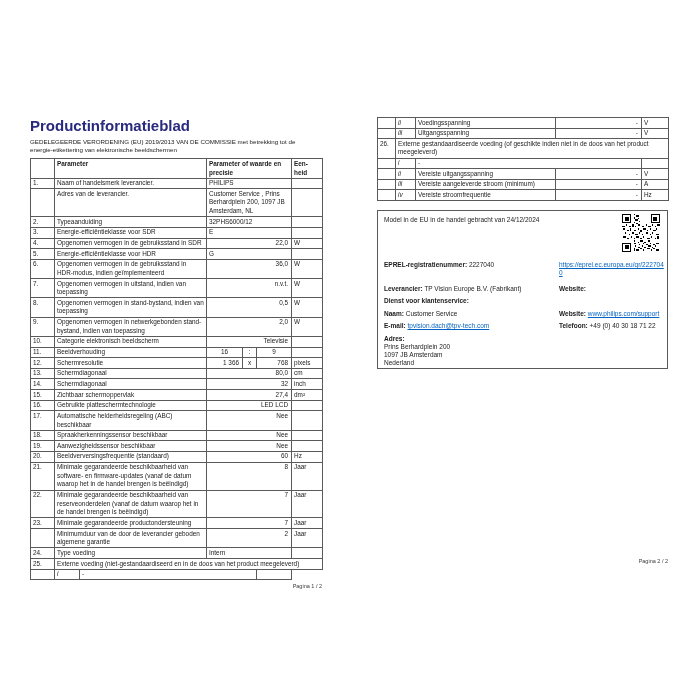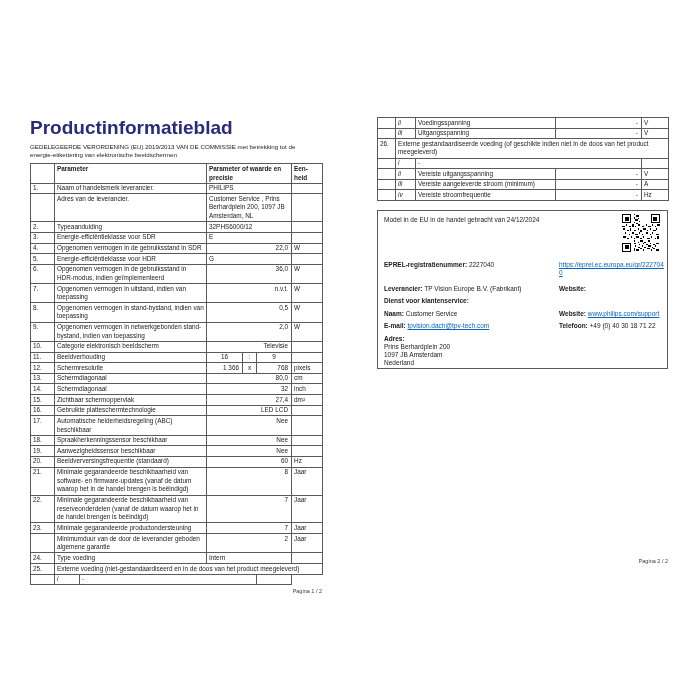--- a/index.html
+++ b/index.html
@@ -3,21 +3,21 @@
 <meta charset="utf-8">
 <style>
   html,body{margin:0;padding:0;}
   body{
     width:700px;height:700px;position:relative;background:#ffffff;
     font-family:"Liberation Sans", sans-serif;color:#1b1b1b;
     -webkit-font-smoothing:antialiased;
   }
   
   .page1{position:absolute;left:30px;top:117px;width:292px;}
-  .doc-title{font-size:19px;font-weight:bold;color:#29297e;margin:0 0 4px 0;}
+  .doc-title{font-size:15px;font-weight:bold;color:#29297e;margin:0 0 4px 0;}
   .doc-subtitle{font-size:6.2px;line-height:1.32;margin:0 0 4px 0;width:288px;color:#222;}
   table{border-collapse:collapse;table-layout:fixed;width:292px;font-size:6.4px;line-height:1.35;}
   .t2{width:291px;}
   td{border:0.7px solid #5a5a5a;padding:0.5px 2px;vertical-align:top;overflow:hidden;}
   td.num{padding-left:2px;}
   td.val{text-align:right;padding-right:3px;}
   td.vl{text-align:left;}
   td.un{text-align:left;}
   td.rom{font-style:italic;text-align:left;}
   td.ctr{text-align:center;}

